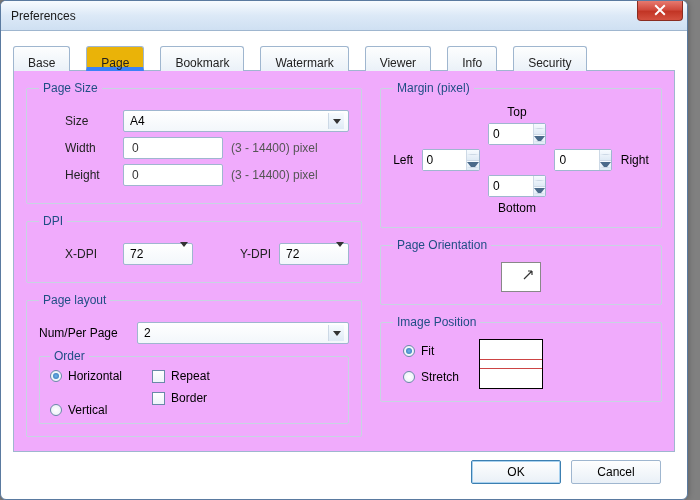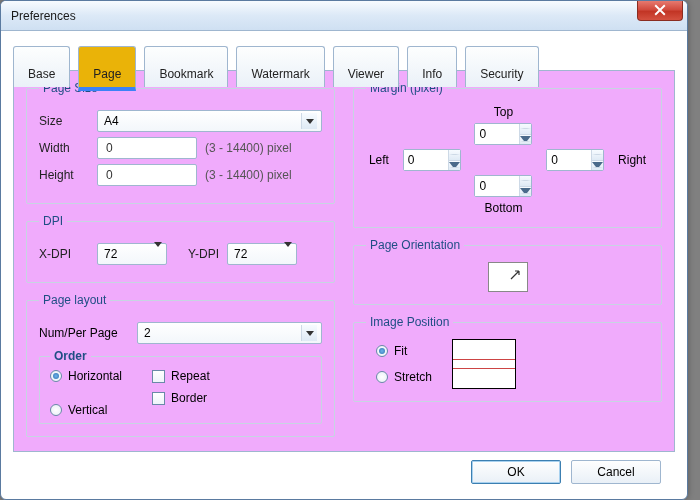--- a/index.html
+++ b/index.html
@@ -18,36 +18,36 @@
   .close-btn {
     width:46px; height:20px; margin-right:2px; border-radius:0 0 4px 4px;
     background:linear-gradient(#e67a6f,#d14b3e 45%,#c23525 55%,#d4503f);
     border:1px solid #8a2c20; border-top:none; position:relative; top:-5px;
     display:flex; align-items:center; justify-content:center;
   }
   .close-btn svg { width:12px; height:12px; }
   .body { padding:8px 12px 6px; background:#fff; }
   .tabs { display:flex; border-bottom:1px solid #9fb6cf; height:26px; gap:0; margin-top:6px;}
   .tab {
-    padding:20px 14px; border:1px solid #9fb6cf; border-bottom:none;
+    padding:9px 14px; border:1px solid #9fb6cf; border-bottom:none;
     background:linear-gradient(#fdfefe,#eaf1f8); border-radius:3px 3px 0 0;
-    margin-right:8px; position:relative; top:1px; color:#222; cursor:default;text-align:center;
+    margin-right:16px; position:relative; top:1px; color:#222; cursor:default;text-align:center;
   }
   .tab.active { background:#eab308; border-bottom:4px solid #3b82f6; top:1px; }
   .tabpanel { border:1px solid #9fb6cf; border-top:none; padding:10px 12px 14px; background:#f0abfc; }
 
   .cols { display:flex; gap:18px; }
   .col { flex:1; display:flex; flex-direction:column; gap:10px; }
 
   fieldset {
     border:1px solid #c7d4e2; border-radius:2px; padding:10px 12px 12px; margin:0;
   }
   legend { padding:0 4px; color:#1f4e84; }
   .row { display:flex; align-items:center; gap:8px; margin:5px 0; }
-  label.inline { width:50px; color:#222; }
+  label.inline { width:50px; color:#222;margin-left:26px; }
   .wide { flex:1; }
 
   .combo, .textin, .spin, .btn, .smallcombo {
     border:1px solid #9fb6cf; background:linear-gradient(#fff,#f3f7fb);
     height:22px; border-radius:2px;
   }
   .combo { display:flex; align-items:center; padding:0 4px 0 6px; position:relative; }
   .combo .chev { margin-left:auto; width:16px; height:16px; display:flex;align-items:center;justify-content:center;
     border-left:1px solid #cdd9e6; background:linear-gradient(#f7fbff,#dfeaf5);}
   .smallcombo { width:70px; display:flex; align-items:center; padding:0 4px 0 6px;}
@@ -82,21 +82,21 @@
   .rdot{width:12px;height:12px;border:1px solid #6a89a8;border-radius:50%;background:radial-gradient(#fff,#e6eef6);display:flex;align-items:center;justify-content:center;}
   .rdot.on::after{content:"";width:6px;height:6px;border-radius:50%;background:radial-gradient(#6fb2ea,#2f72b0);}
   .cbox{width:13px;height:13px;border:1px solid #6a89a8;background:linear-gradient(#fff,#eef4fa);}
   .preview{width:64px;height:50px;border:1px solid #000;background:#fff;position:relative;}
   .preview::before,.preview::after{content:"";position:absolute;left:0;right:0;height:0;border-top:1px solid #c44;}
   .preview::before{top:40%;} .preview::after{top:58%;}
 
   .order{border:1px solid #c7d4e2;border-radius:2px;padding:6px 10px;display:flex;gap:30px;align-items:flex-start;margin-top:4px;}
   .order .left{display:flex;flex-direction:column;gap:20px;}
   .order .right{display:flex;flex-direction:column;gap:8px;}
-  .order legend{font-size:12px;font-weight:bold;}
+  .order legend{font-size:12px;}
 
   .footer { display:flex; justify-content:flex-end; gap:10px; padding:8px 14px 0;text-align:center; }
   .btn { width:90px; height:24px; display:flex;align-items:center;justify-content:center;
     background:linear-gradient(#fefefe,#e9f0f7); cursor:default;}
   .btn.default{ border:1px solid #3c7fb1; box-shadow:0 0 0 1px #a8d1ef inset;}
 </style>
 </head>
 <body>
 
 <div class="window">

